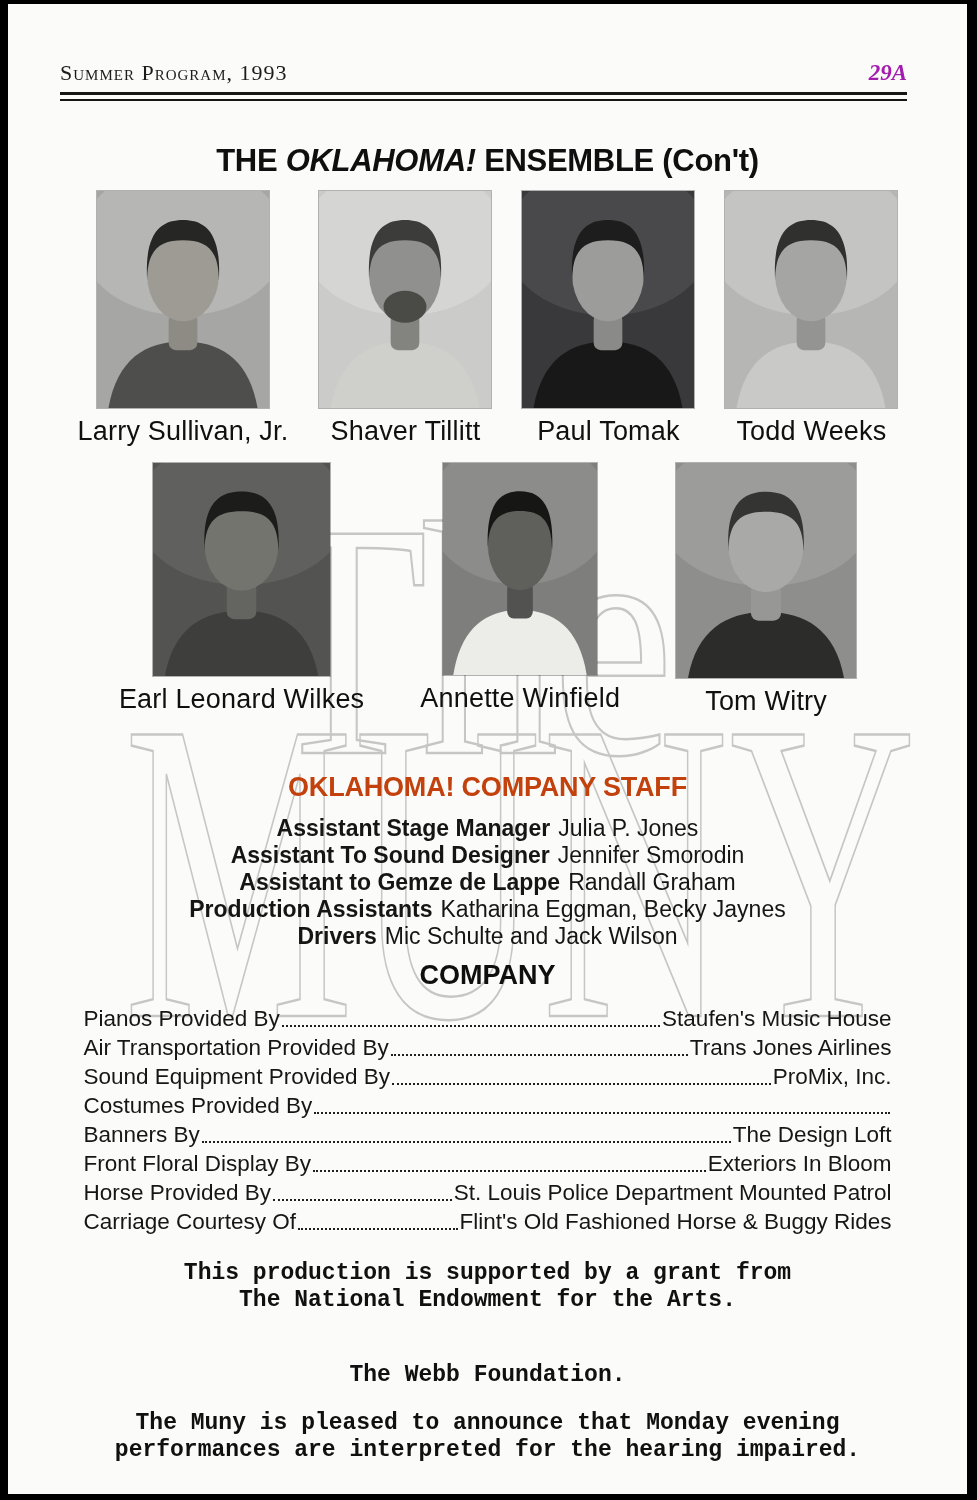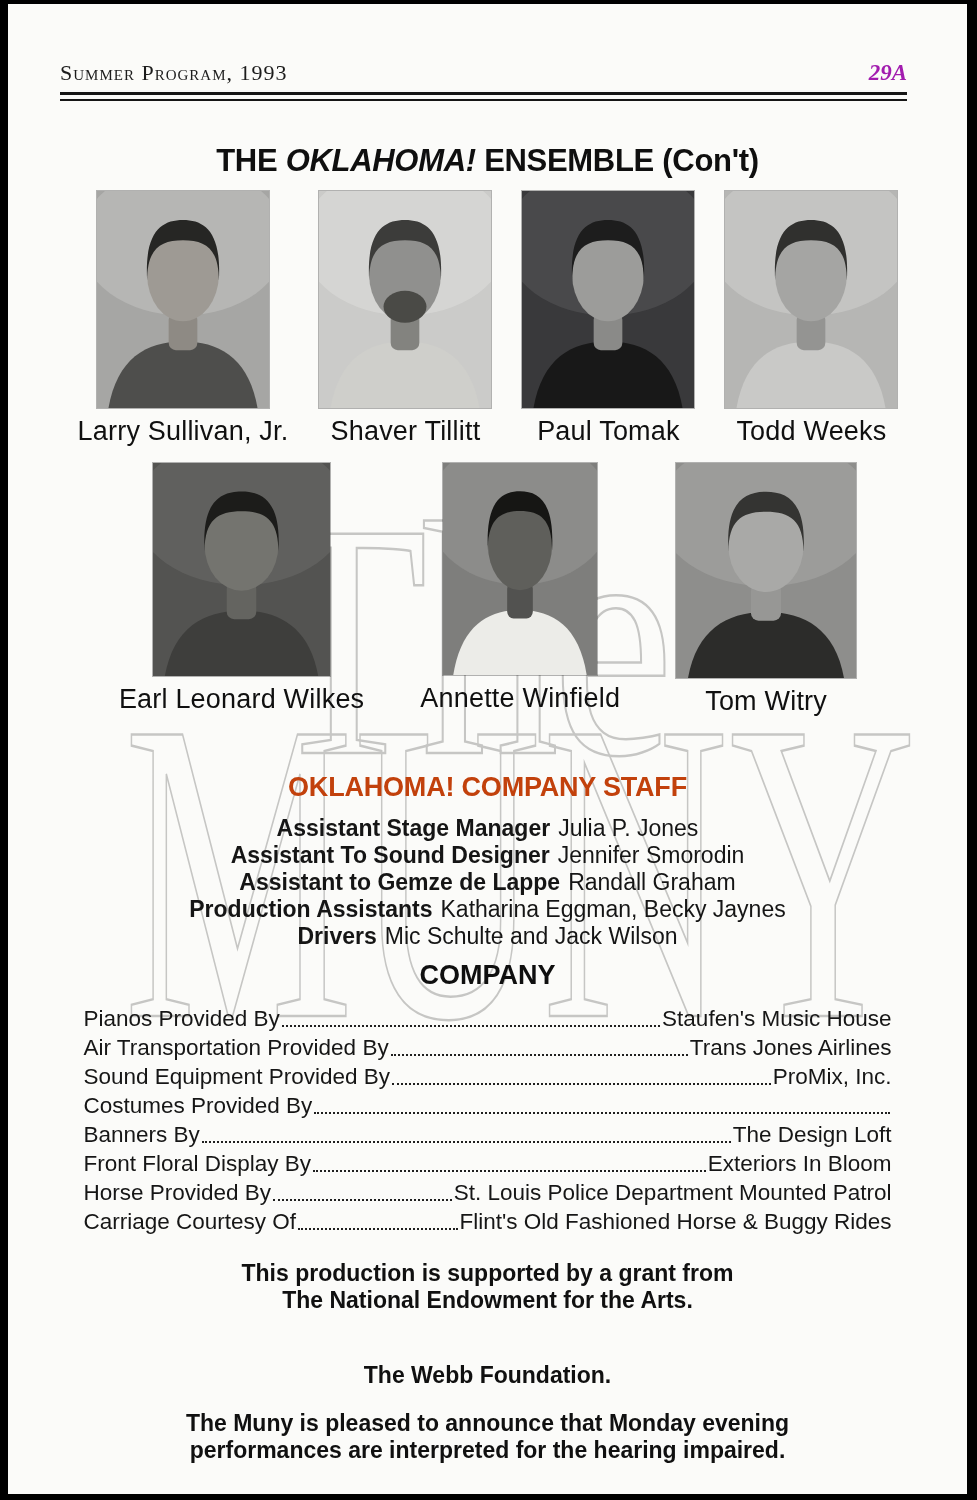--- a/index.html
+++ b/index.html
@@ -68,21 +68,21 @@
   .staff-rows{margin-top:12px;}
   .staff-row{text-align:center;font-size:23px;line-height:27px;color:#151515;}
   .staff-row .role{font-weight:bold;margin-right:8px;}
   .credits-head{margin-top:10px;text-align:center;font-size:27px;font-weight:bold;color:#0f0f0f;}
   
   .credits{width:808px;margin:13px auto 16px auto;}
   .credit-row{display:flex;align-items:flex-end;font-size:22.5px;line-height:29px;color:#161616;}
   .credit-row .lbl,.credit-row .val{white-space:nowrap;}
   .leader{flex:1;border-bottom:2px dotted #1f1f1f;margin:0 2px 6px 2px;min-width:12px;}
   
-  .notes{margin-top:24px;}
+  .notes{margin-top:24px;font-family:Liberation Mono, monospace;}
   .note{margin:0 auto;text-align:center;font-size:23px;font-weight:bold;line-height:27px;color:#101010;}
   .note + .note{margin-top:21px;}
 </style>
 </head>
 <body>
 
 <div class="frame">
   <div class="paper">
 
     <div class="wm wm-the">The</div>

